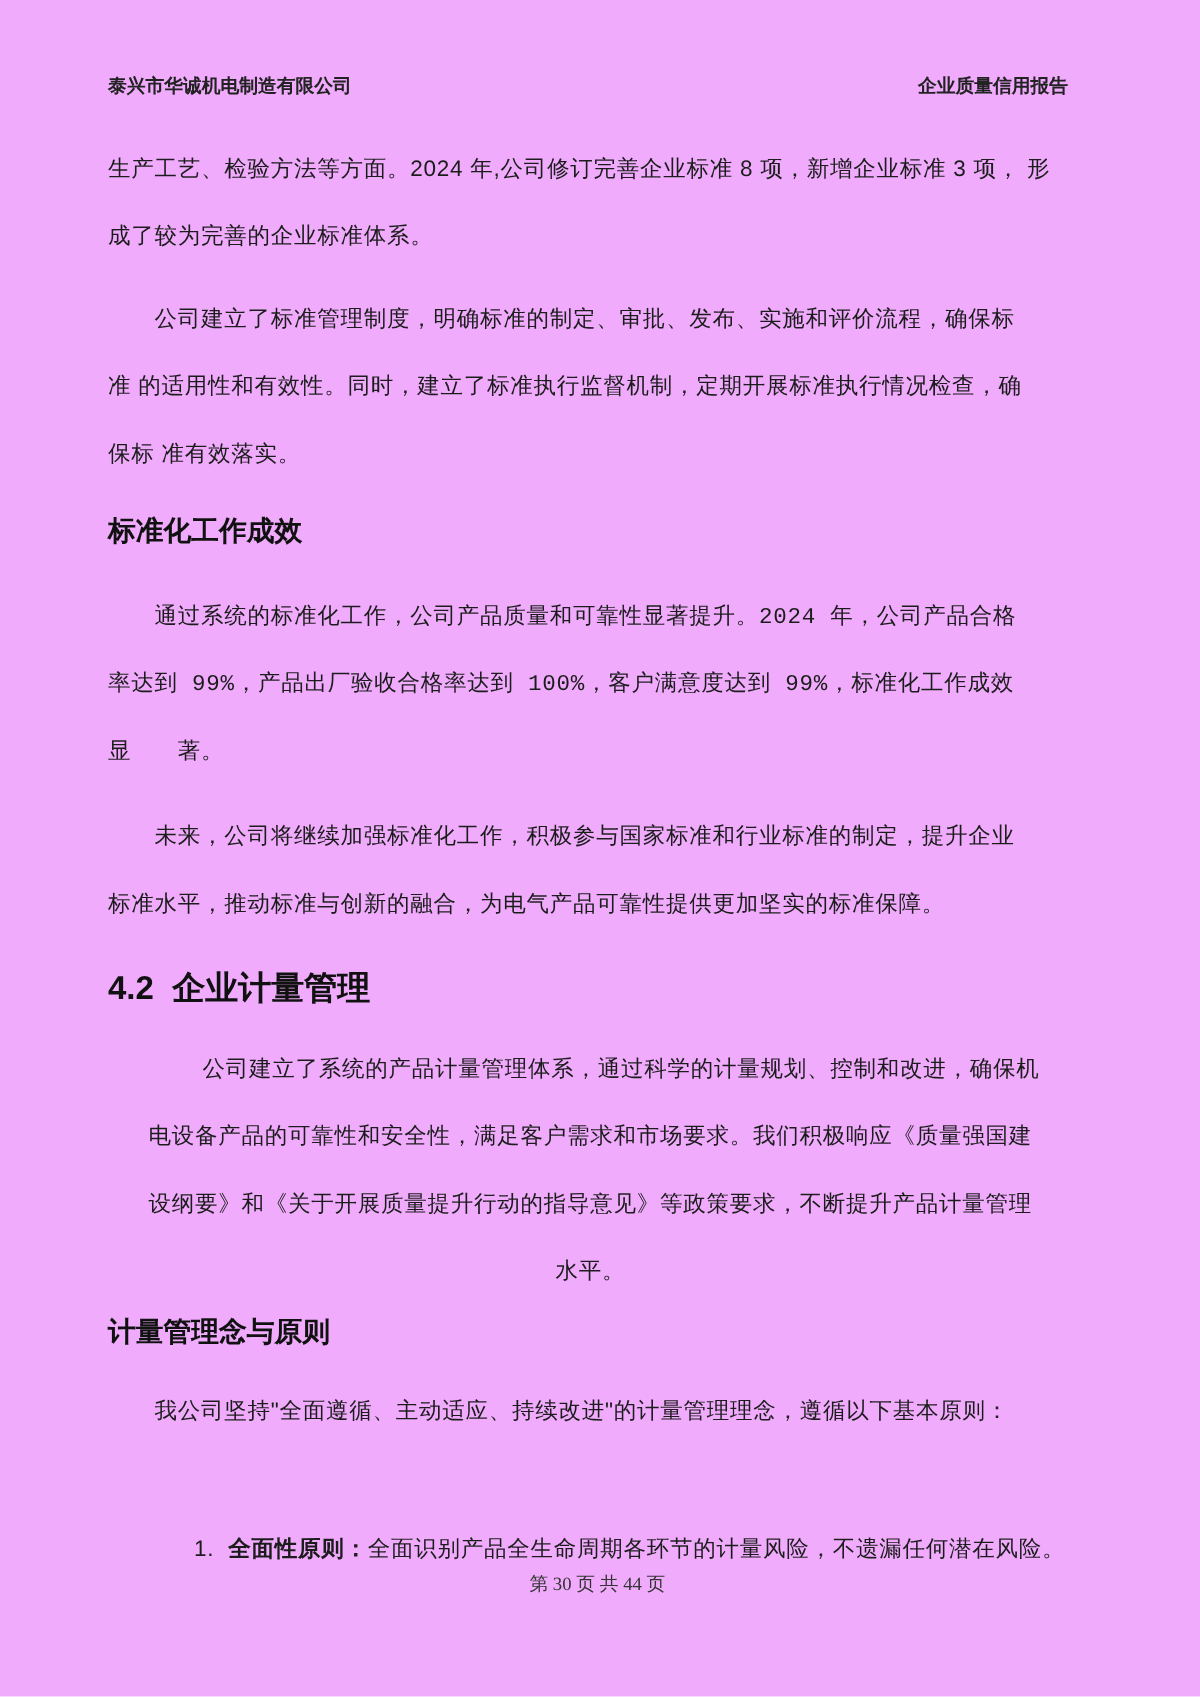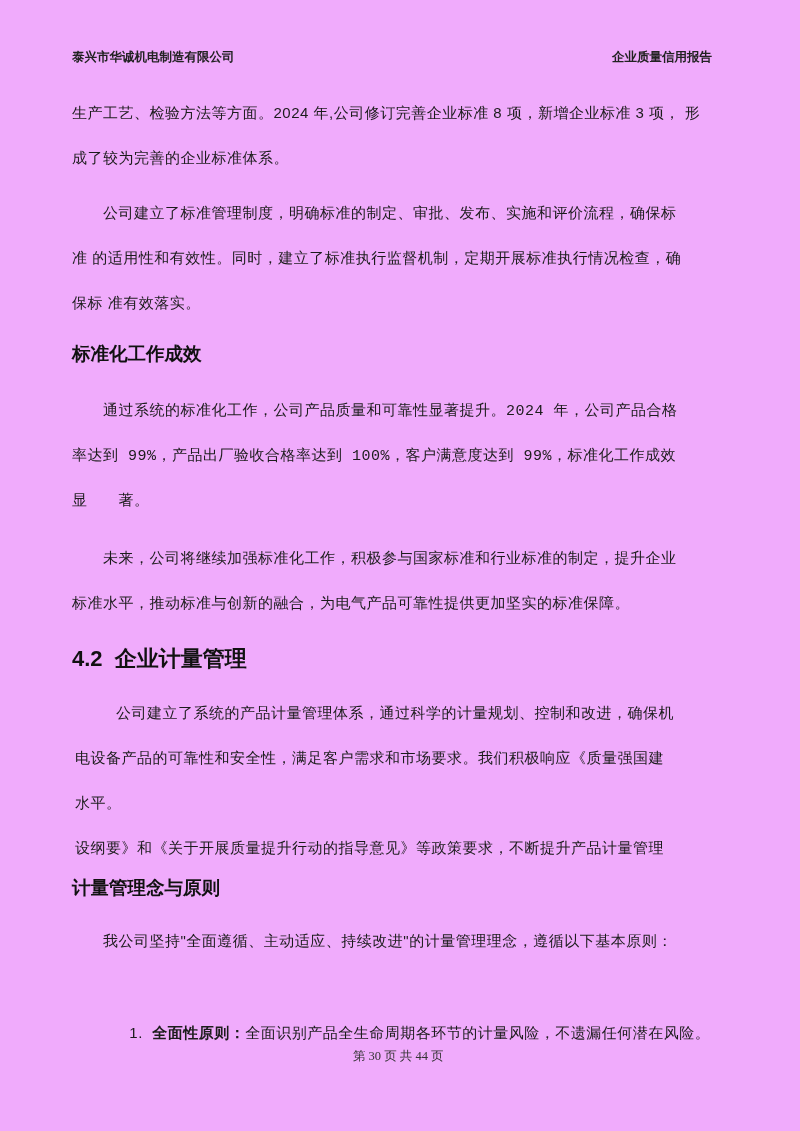--- a/index.html
+++ b/index.html
@@ -32,21 +32,21 @@
     letter-spacing: 0.5px;
   }
   .ind { padding-left: 31px; }
   .ind-lg { padding-left: 41px; }
   .p1 { margin-top: 24px; }
   .p2 { margin-top: 10px; }
   .h3a { margin-top: 16px; }
   .p3 { margin-top: 22px; font-family: Liberation Mono, monospace; }
   .p4 { margin-top: 11px; }
   .h2a { margin-top: 19px; }
-  .p5 { margin-top: 16px; padding-left: 3px; }
+  .p5 { margin-top: 16px; padding-left: 3px; text-align: center; }
   .h3b { margin-top: 5px; }
   .p6 { margin-top: 17px; }
   .list-block { margin-top: 2px; }
   h2.sec {
     font-size: 22px;
     font-weight: 700;
     line-height: 30px;
     color: #111;
     white-space: pre-wrap;
   }
@@ -105,22 +105,22 @@
     <div class="para p4">
       <div class="ln ind">未来，公司将继续加强标准化工作，积极参与国家标准和行业标准的制定，提升企业</div>
       <div class="ln">标准水平，推动标准与创新的融合，为电气产品可靠性提供更加坚实的标准保障。</div>
     </div>
 
     <h2 class="sec h2a">4.2  企业计量管理</h2>
 
     <div class="para p5">
       <div class="ln ind-lg">公司建立了系统的产品计量管理体系，通过科学的计量规划、控制和改进，确保机</div>
       <div class="ln">电设备产品的可靠性和安全性，满足客户需求和市场要求。我们积极响应《质量强国建</div>
+      <div class="ln">设纲要》和《关于开展质量提升行动的指导意见》等政策要求，不断提升产品计量管理</div>
       <div class="ln">水平。</div>
-      <div class="ln">设纲要》和《关于开展质量提升行动的指导意见》等政策要求，不断提升产品计量管理</div>
     </div>
 
     <h3 class="sub h3b">计量管理念与原则</h3>
 
     <div class="para p6">
       <div class="ln ind">我公司坚持"全面遵循、主动适应、持续改进"的计量管理理念，遵循以下基本原则：</div>
     </div>
 
     <div class="para list-block">
       <div class="ln list-item">

